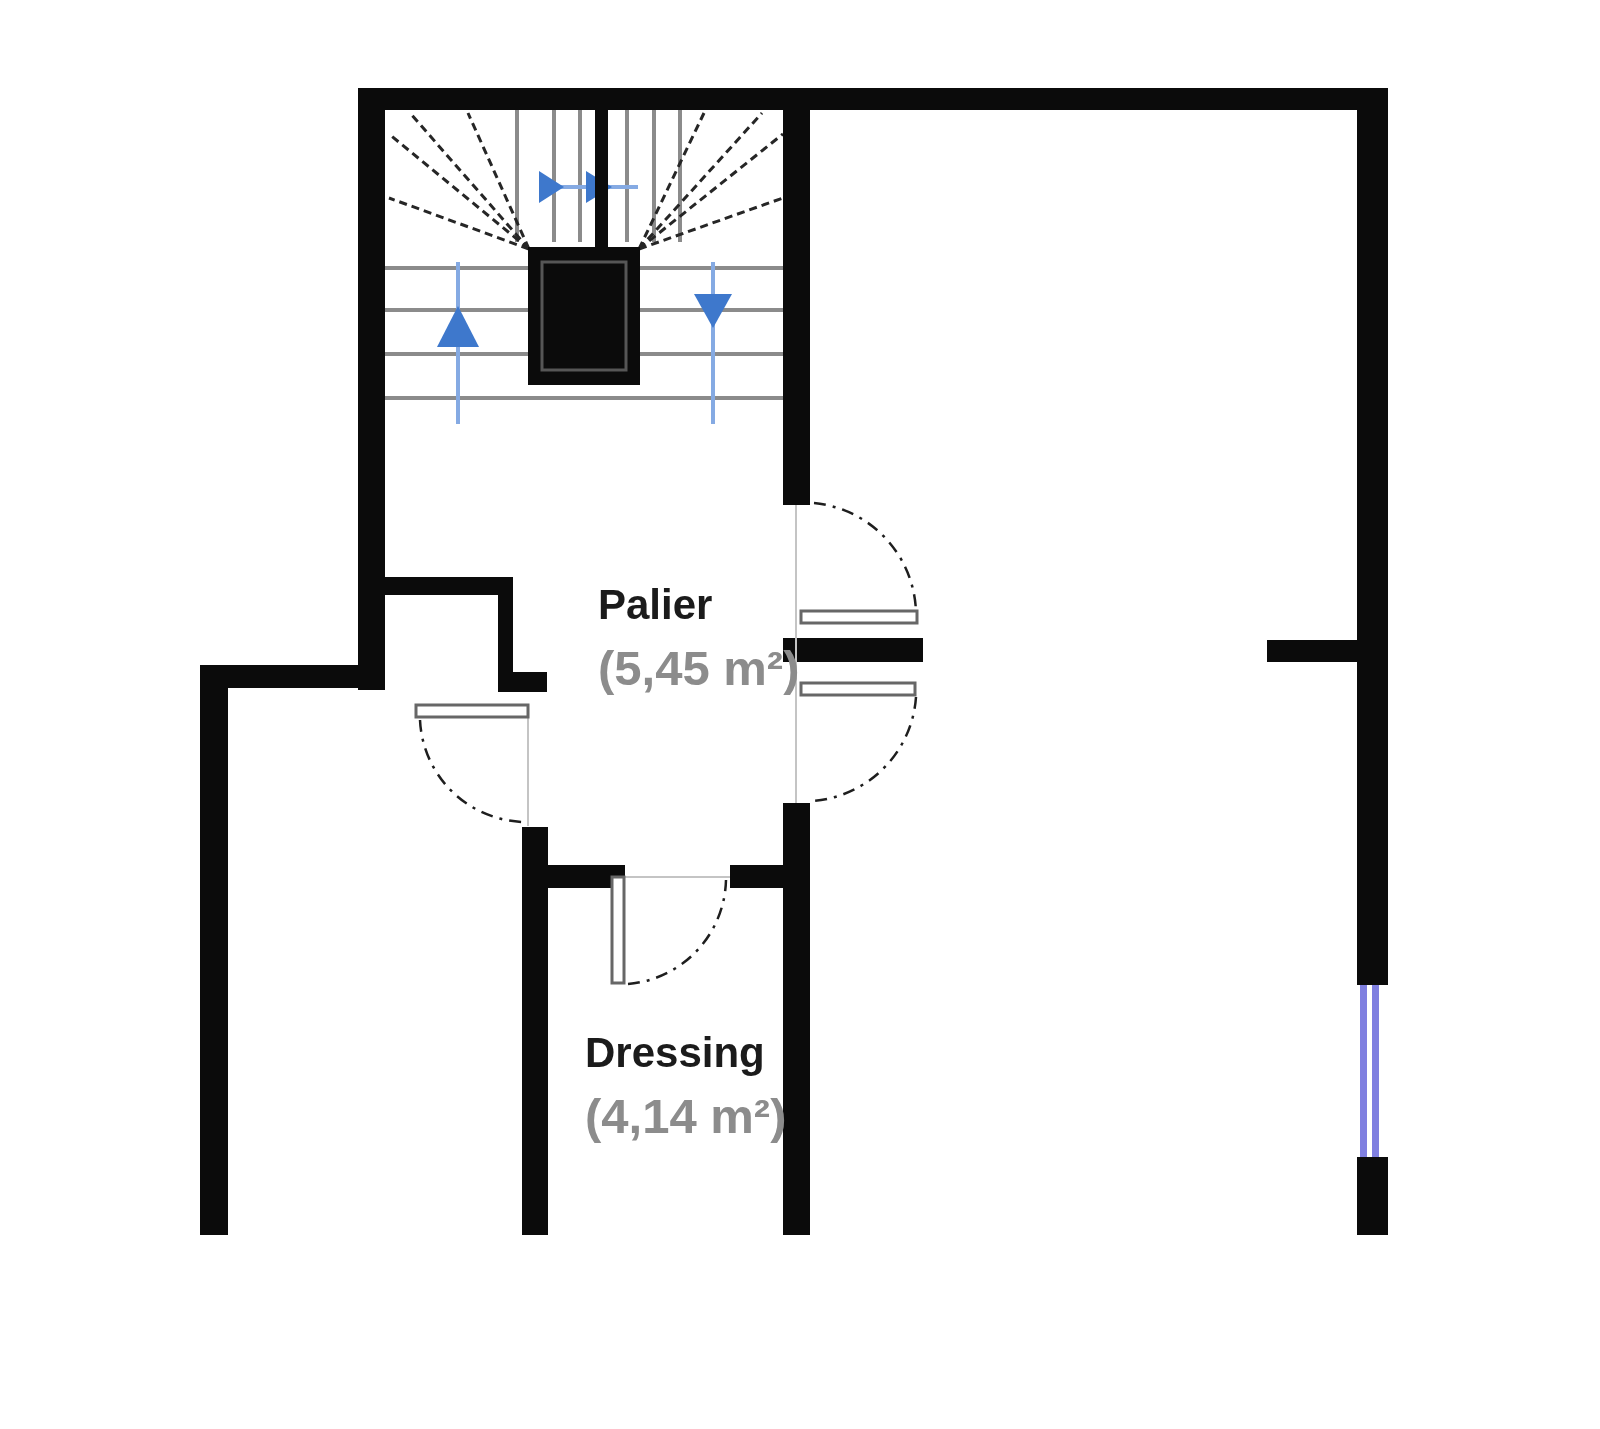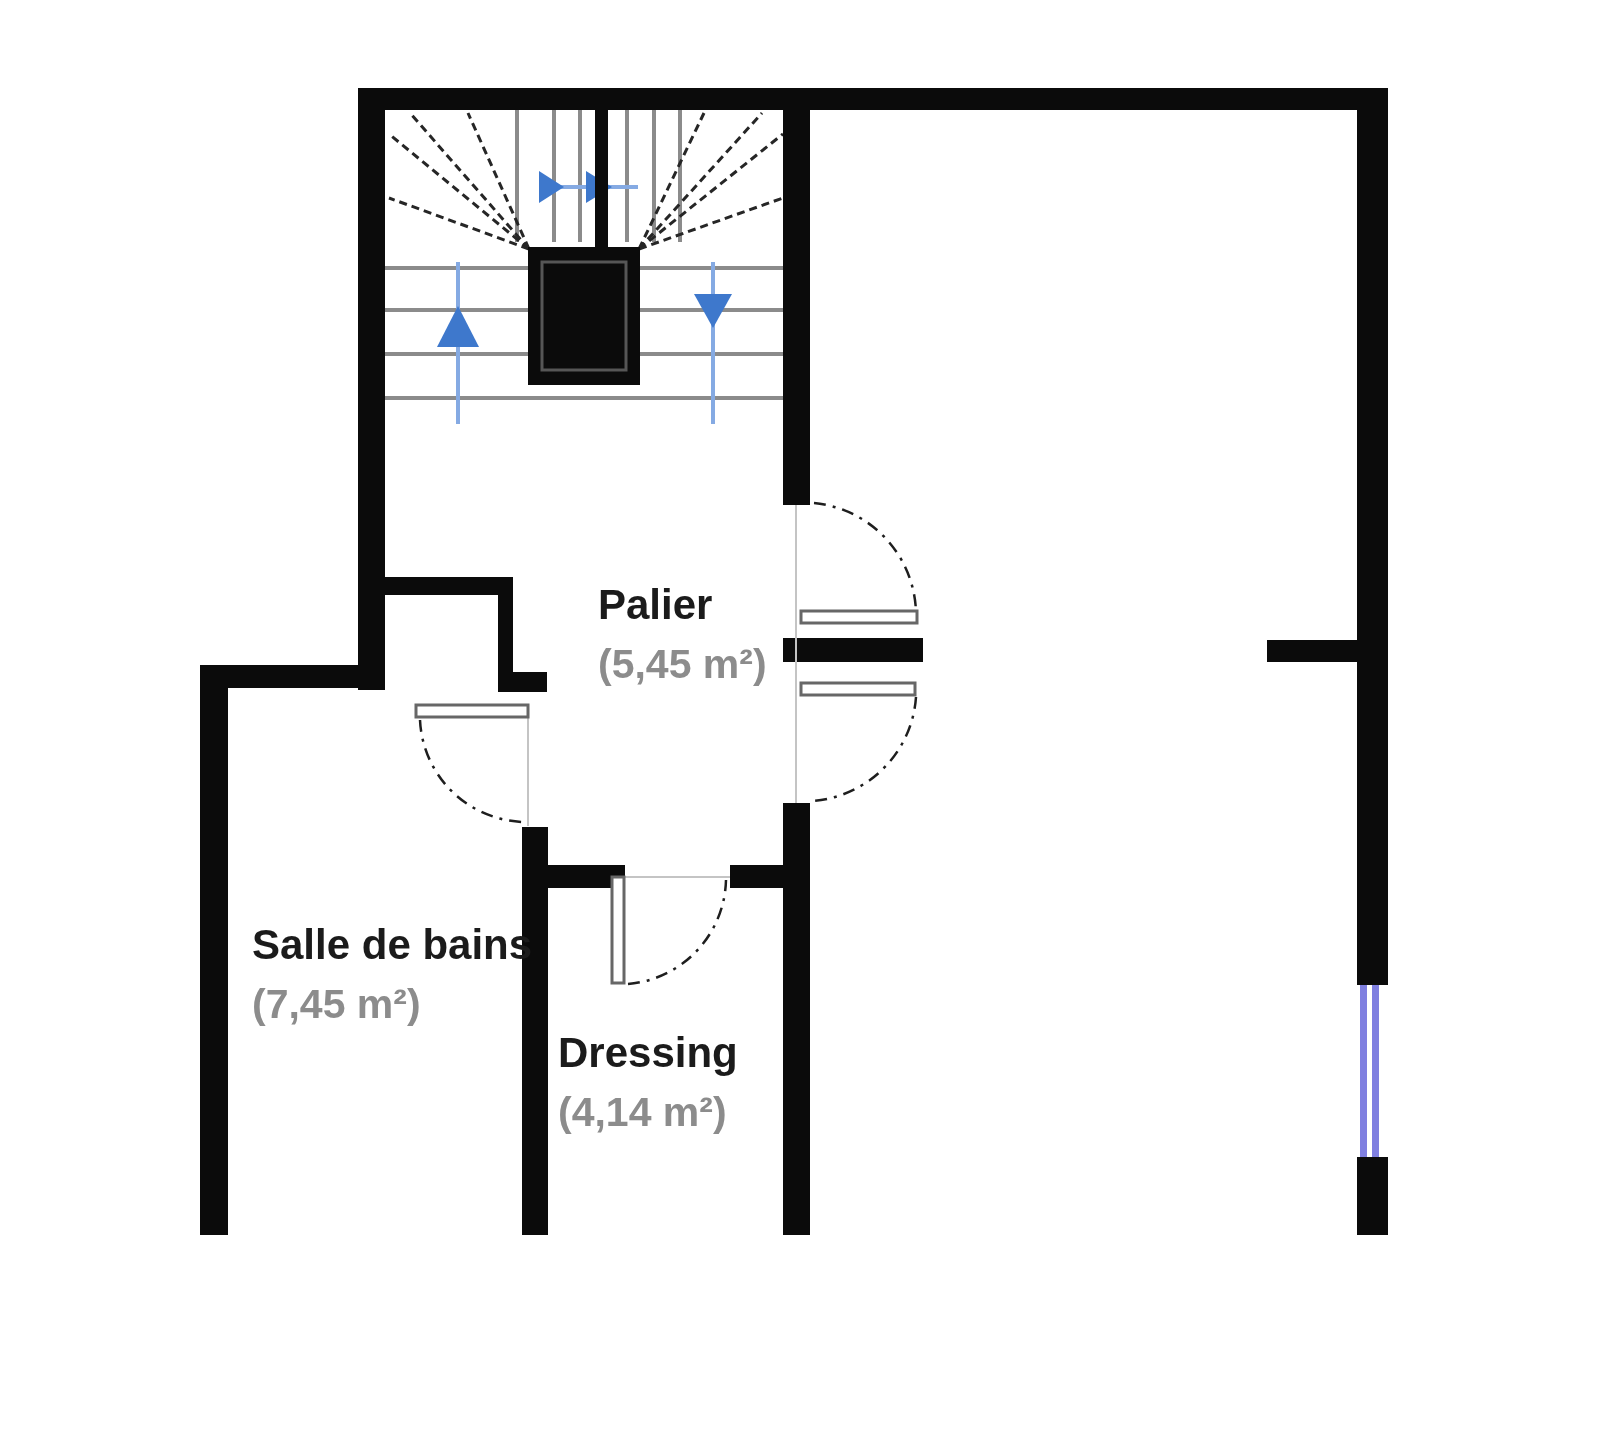--- a/index.html
+++ b/index.html
@@ -13,21 +13,21 @@
   .plan-svg{position:absolute;left:0;top:0;}
   .room-label{position:absolute;line-height:1.05;}
   .room-name{
     font-family:"Liberation Sans", sans-serif;
     font-weight:700;font-size:42px;
     color:var(--room-text,#1b1b1b);
     white-space:nowrap;
   }
   .room-area{
     font-family:"Liberation Sans", sans-serif;
-    font-weight:700;font-size:41px;
+    font-weight:700;font-size:49px;
     color:var(--area-text,#8c8c8c);
     white-space:nowrap;margin-top:16px;
   }
   .wall{fill:var(--wall,#0b0b0b);}
   .tread{fill:var(--tread,#8b8b8b);}
   .fanline{stroke:var(--fan,#262626);stroke-width:3;stroke-dasharray:8 5;fill:none;}
   .arrow-line{stroke:var(--arrow-line,#85aae3);stroke-width:4;fill:none;}
   .arrow-head{fill:var(--arrow-head,#3e78cc);}
   .win-band{fill:var(--window,#7f7fe0);}
   .door-leaf{fill:#ffffff;stroke:var(--door-stroke,#676767);stroke-width:3;}
@@ -168,23 +168,19 @@
       </g>
     </g>
   </svg>
 
   <div class="room-label" style="left:598px;top:583px;">
     <div class="room-name">Palier</div>
     <div class="room-area">(5,45 m²)</div>
   </div>
 
 
-  <div class="room-label" style="left:252px;top:923px;">
-    <div class="room-name">Salle de bains</div>
-    <div class="room-area">(7,45 m²)</div>
-  </div>
 
-  <div class="room-label" style="left:558px;top:1031px;">
+  <div class="room-label" style="left:585px;top:1031px;">
     <div class="room-name">Dressing</div>
     <div class="room-area">(4,14 m²)</div>
   </div>
 
 </div>
 
 </body></html>

